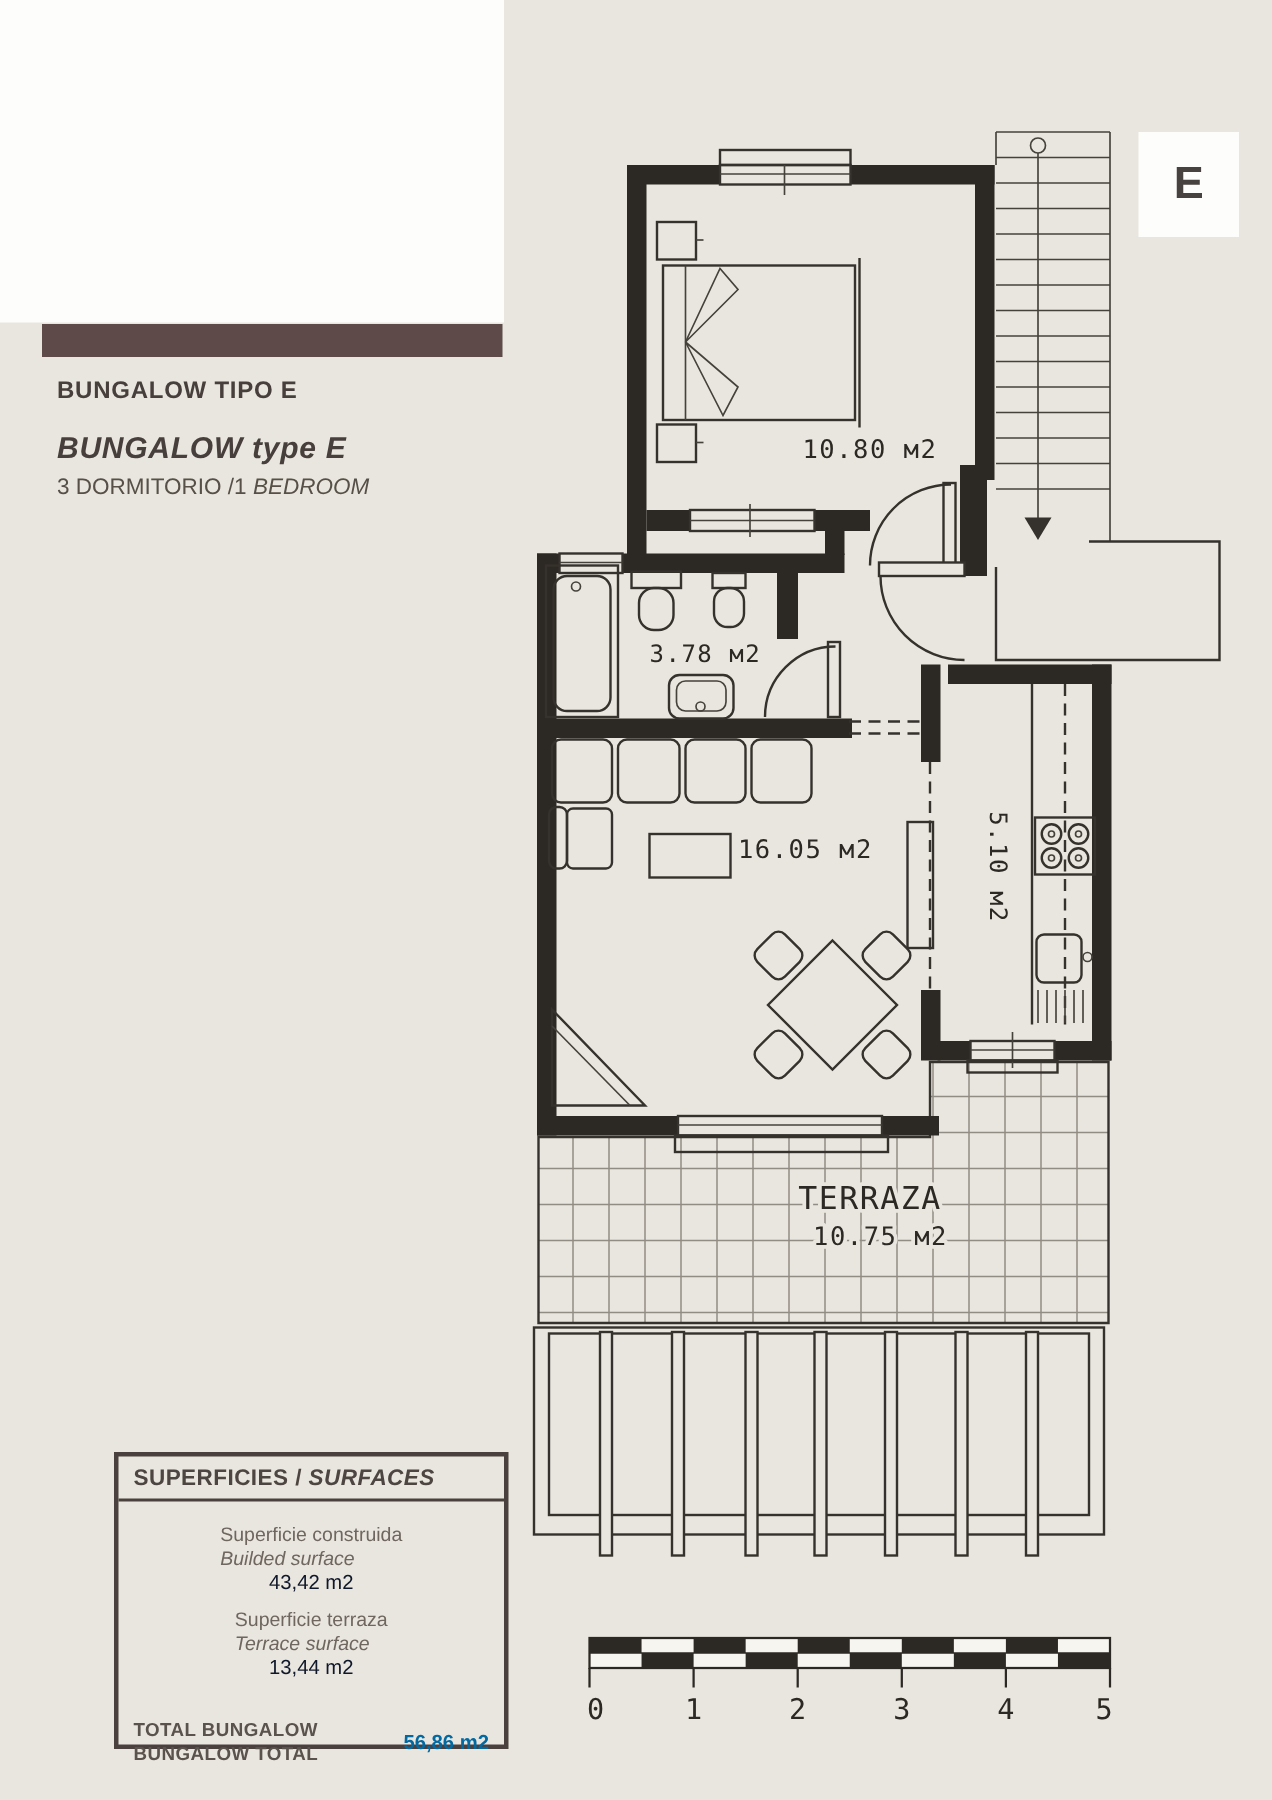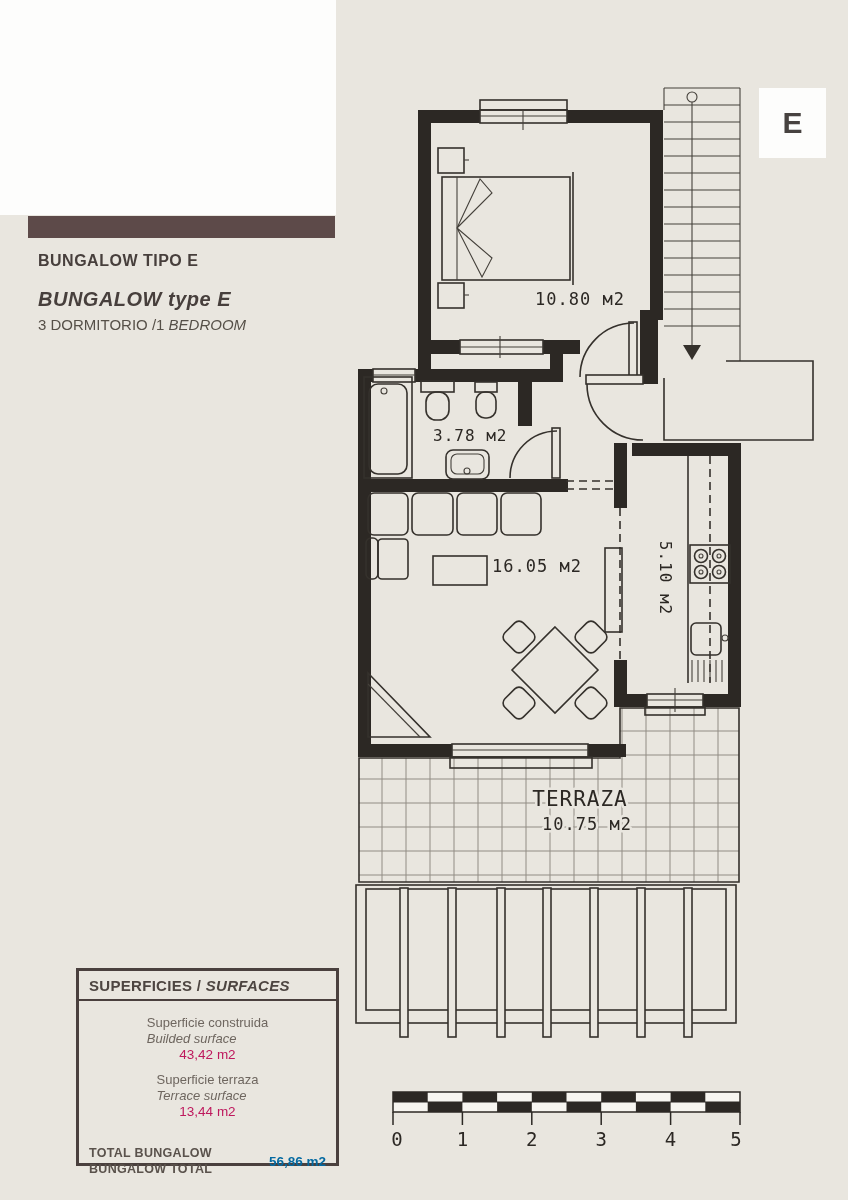--- a/index.html
+++ b/index.html
@@ -50,21 +50,21 @@
   }
   .surfaces .hd{
     padding:6px 10px 5px 10px;border-bottom:2px solid #4a403e;
     font-size:15px;font-weight:bold;color:#4d4541;letter-spacing:.3px;
   }
   .surfaces .hd em{font-style:italic;}
   .surfaces .body{padding:14px 10px 0 10px;}
   .surfaces .row{display:flex;justify-content:space-between;align-items:center;margin-bottom:10px;flex-direction:column;}
   .surfaces .lbl{font-size:13px;line-height:16px;}
   .surfaces .lbl .en{font-style:italic;}
-  .surfaces .val{font-size:13.5px;color:#be185d;white-space:nowrap;}
+  .surfaces .val{font-size:13.5px;color:#0f172a;white-space:nowrap;}
   .surfaces .total{display:flex;justify-content:space-between;align-items:center;margin-top:26px;}
   .surfaces .total .lbl{font-weight:bold;font-size:12.5px;color:#5a524c;line-height:16px;letter-spacing:.3px;}
   .surfaces .total .val{font-weight:bold;color:#0369a1;}
 </style>
 </head>
 <body>
 
 <div class="page">
 
   <div class="white-block"></div>

